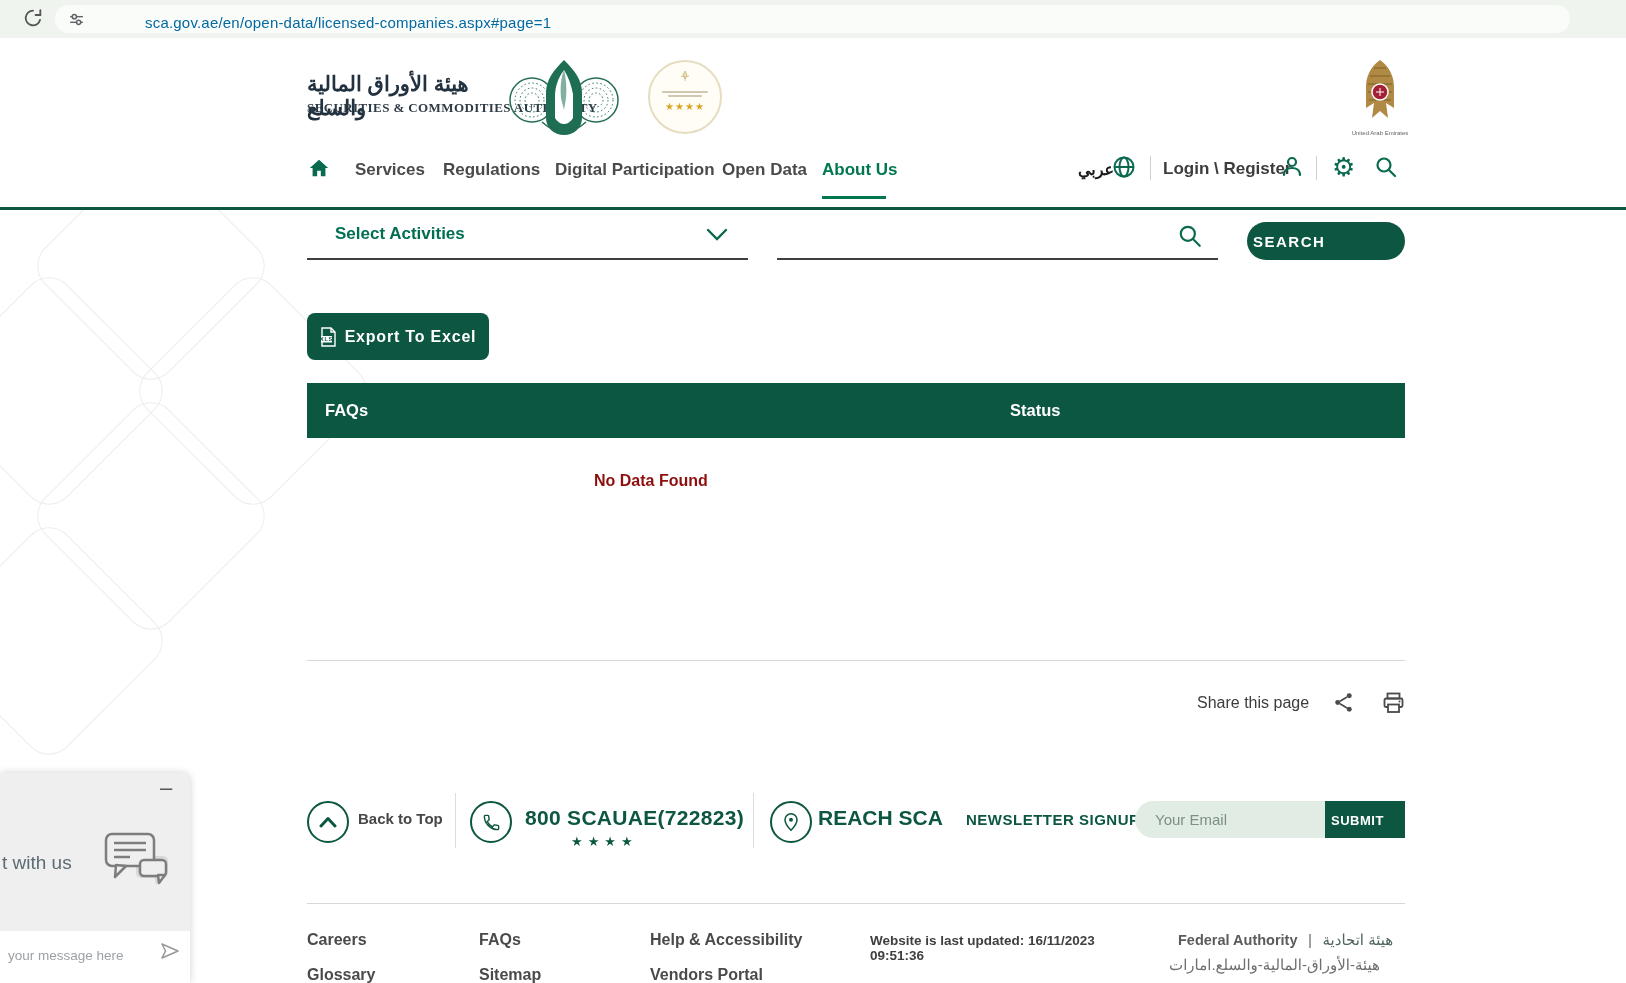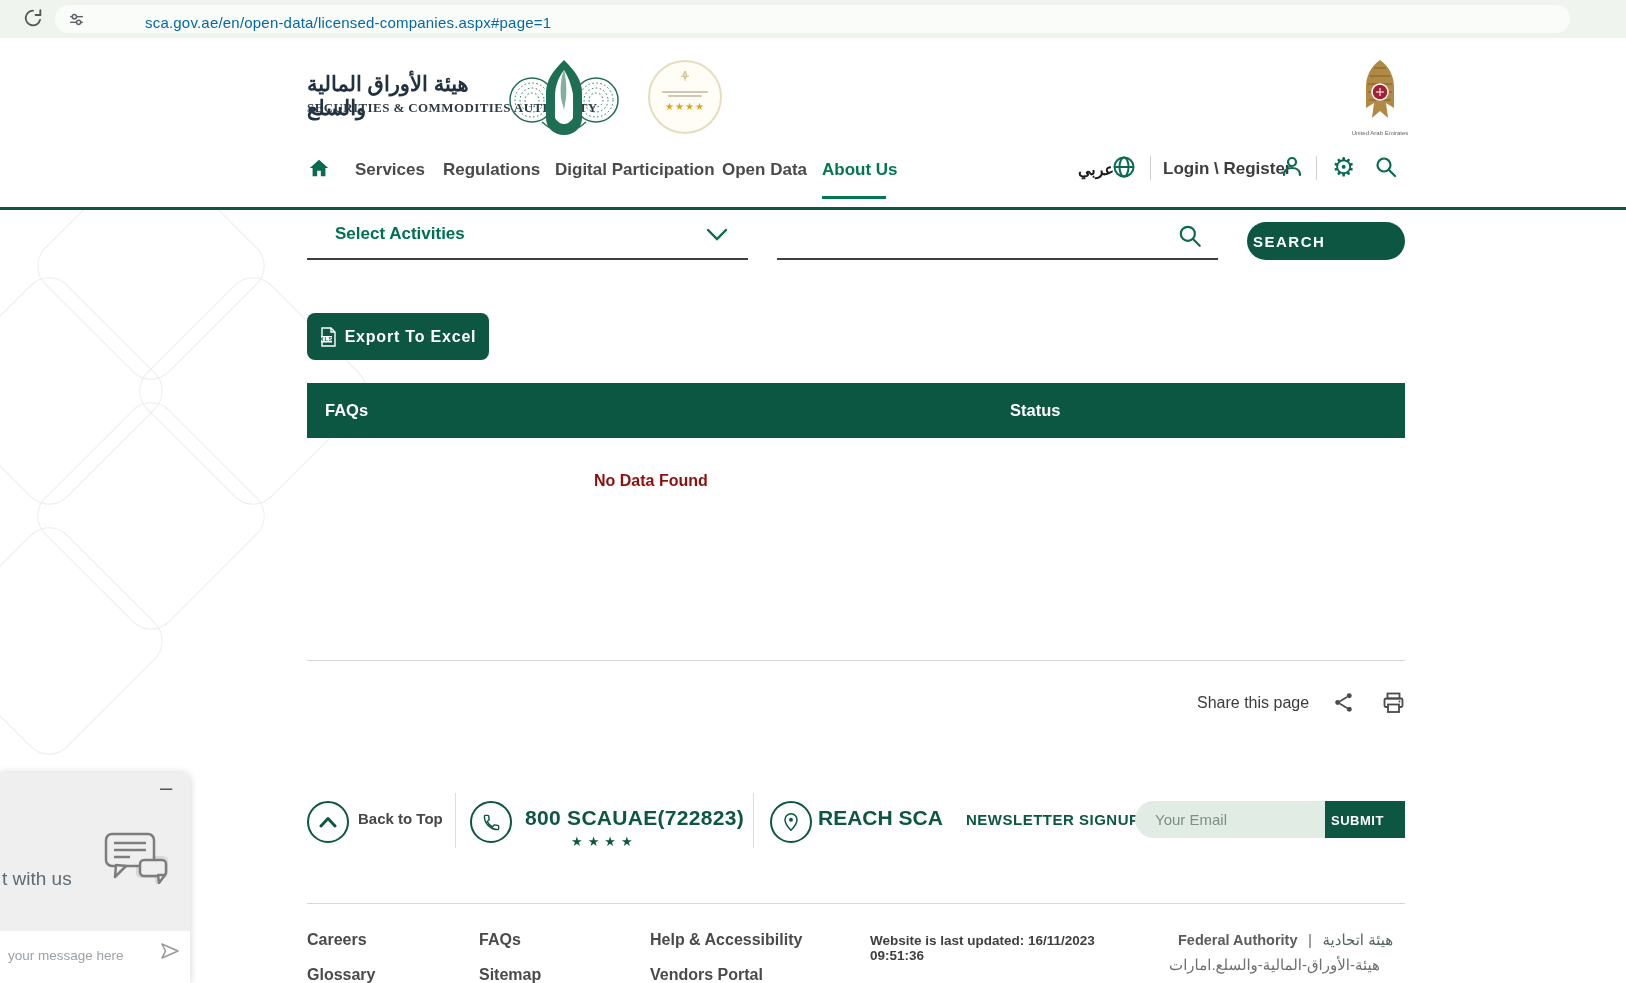--- a/index.html
+++ b/index.html
@@ -56,21 +56,21 @@
   .back-label{left:358px;top:810px;font-size:15px;font-weight:bold;color:#474747;}
   .foot-link{font-size:16px;font-weight:bold;color:#4a4a4a;cursor:pointer;white-space:nowrap;}
   .updated-line{left:870px;width:258px;font-size:13.5px;font-weight:bold;color:#3f3f3f;}
   .fed-en{font-size:14.5px;font-weight:bold;color:#5b5b5b;}
   .fed-ar{font-size:15px;color:#50665f;}
   .domain-ar{left:1095px;top:956px;width:285px;font-size:15px;color:#6f6f6f;text-align:right;direction:rtl;}
   
   .chat-panel{left:0;top:773px;width:190px;height:210px;background:#efefef;border-radius:0 8px 0 0;
               box-shadow:0 0 8px rgba(0,0,0,.18);}
   .chat-min{left:160px;top:778px;font-size:22px;color:#555;line-height:20px;cursor:pointer;}
-  .chat-title{left:2px;top:852px;font-size:19px;color:#5d6b75;margin-top:16px;}
+  .chat-title{left:2px;top:852px;font-size:19px;color:#5d6b75;}
   .chat-input-row{left:0;top:931px;width:190px;height:52px;background:#fff;}
   .chat-input{left:6px;top:941px;width:148px;height:26px;border:none;outline:none;background:transparent;
               font-family:"Liberation Sans",sans-serif;font-size:13.5px;color:#555;}
   .chat-input::placeholder{color:#9ba1a6;}
   
   .diamond{border:1.5px solid #ededed;border-radius:26px;transform:rotate(45deg);background:transparent;}
 </style>
 </head>
 <body>
 

